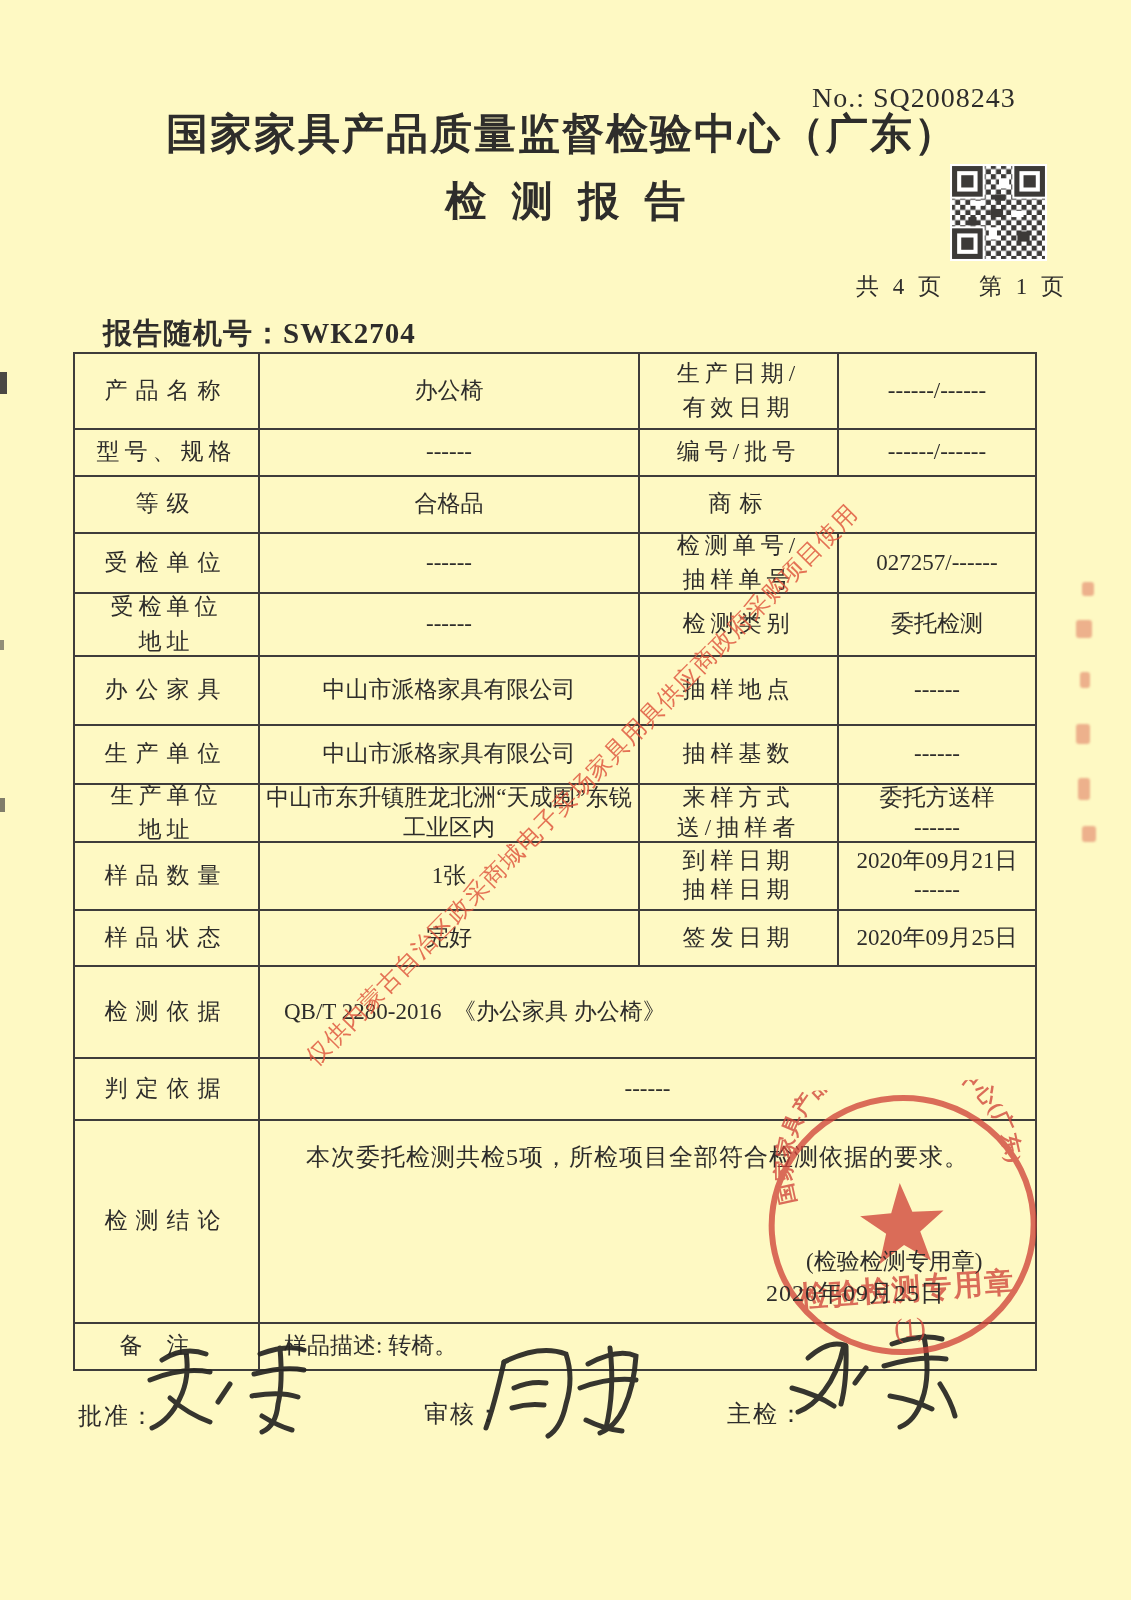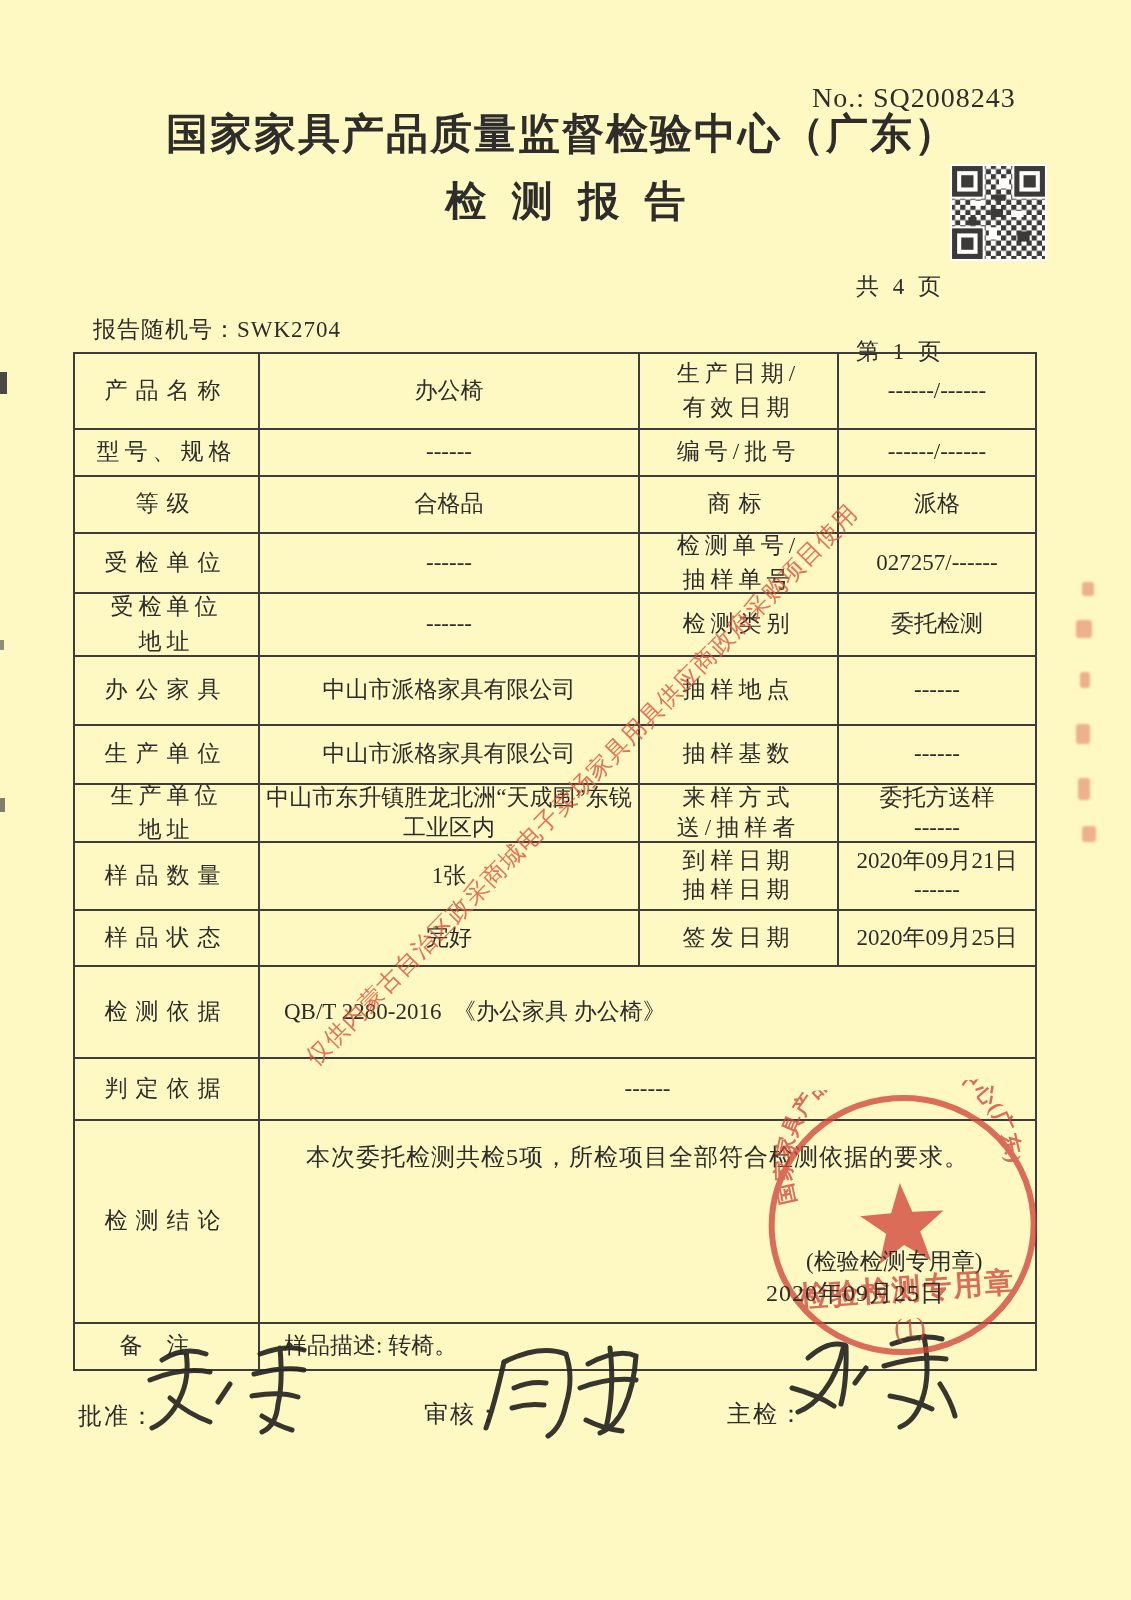--- a/index.html
+++ b/index.html
@@ -3,22 +3,22 @@
 <meta charset="utf-8">
 <style>
   * { margin:0; padding:0; box-sizing:border-box; }
   body { background:#e8e8e8; font-family:"Liberation Serif","DejaVu Serif",serif; }
   .page { position:relative; width:1131px; height:1600px; margin:0 auto; background:#fef9c3; overflow:hidden; color:#2e2d2b; }
 
   .no-line { position:absolute; top:82px; left:812px; font-size:28px; letter-spacing:1px; }
   .org-title { position:absolute; top:106px; left:12px; width:1100px; text-align:center; font-size:42px; font-weight:bold; letter-spacing:2px; }
   .doc-title { position:absolute; top:174px; left:0; width:1131px; text-align:center; font-size:41px; font-weight:bold; letter-spacing:.62em; text-indent:.62em; }
   .qr { position:absolute; top:164px; left:950px; width:97px; height:97px; }
-  .page-count { position:absolute; top:271px; left:856px; font-size:23px; display:flex; gap:34px; letter-spacing:4px;flex-direction:column; }
-  .random-no { position:absolute; top:314px; left:93px; font-size:23px; letter-spacing:1px; }
+  .page-count { position:absolute; top:271px; left:856px; font-size:23px; display:flex; gap:34px; letter-spacing:4px; }
+  .random-no { position:absolute; top:314px; left:103px; font-size:29px; letter-spacing:1px;font-weight:bold; }
 
   .tbl { position:absolute; top:352px; left:73px; width:964px; border:2px solid #3f3d3b; background:transparent; }
   .tr { display:flex; border-bottom:2px solid #3f3d3b; }
   .tr:last-child { border-bottom:none; }
   .td { border-right:2px solid #3f3d3b; display:flex; flex-direction:column; align-items:center; justify-content:center; font-size:23px; line-height:1.5; text-align:center; }
   .td:last-child { border-right:none; }
   .c1 { width:185px; } .c2 { width:380px; } .c3 { width:199px; } .c4 { flex:1; }
   .wide { flex:1; }
   .r1{height:76px;} .r2{height:47px;} .r3{height:57px;} .r4{height:60px;} .r5{height:63px;}
   .r6{height:69px;} .r7{height:59px;} .r8{height:58px;} .r9{height:68px;} .r10{height:56px;}
@@ -109,21 +109,20 @@
     <div class="tr r2">
       <div class="td c1 ls5">型号、规格</div>
       <div class="td c2">------</div>
       <div class="td c3 ls5">编号/批号</div>
       <div class="td c4">------/------</div>
     </div>
     <div class="tr r3">
       <div class="td c1 ls8">等级</div>
       <div class="td c2">合格品</div>
       <div class="td c3 ls8">商标</div>
-      <div class="td c4">派格</div>
     </div>
     <div class="tr r4">
       <div class="td c1 ls8">受检单位</div>
       <div class="td c2">------</div>
       <div class="td c3 ls5">
         <span>检测单号/</span>
         <span>抽样单号</span>
       </div>
       <div class="td c4">027257/------</div>
     </div>

